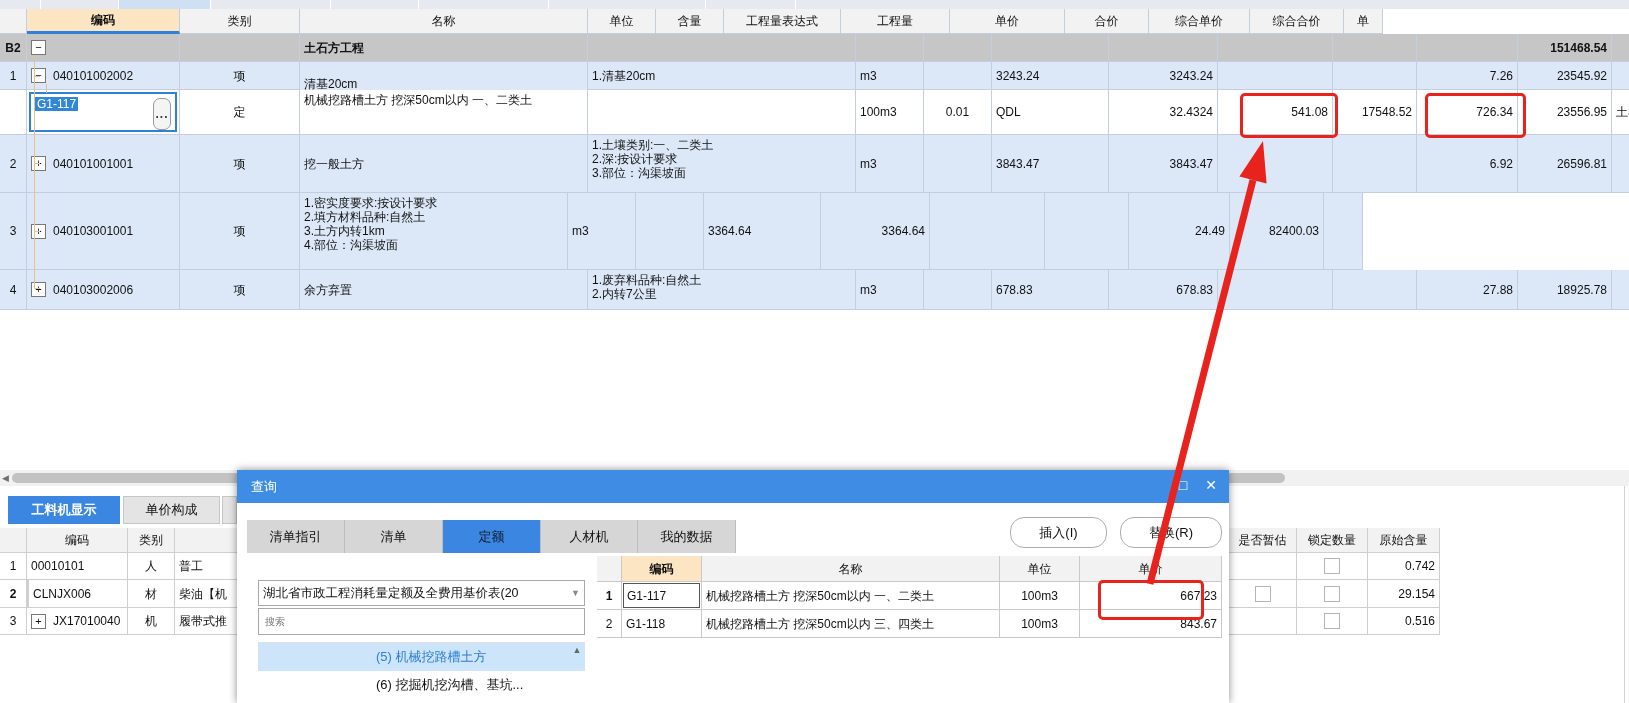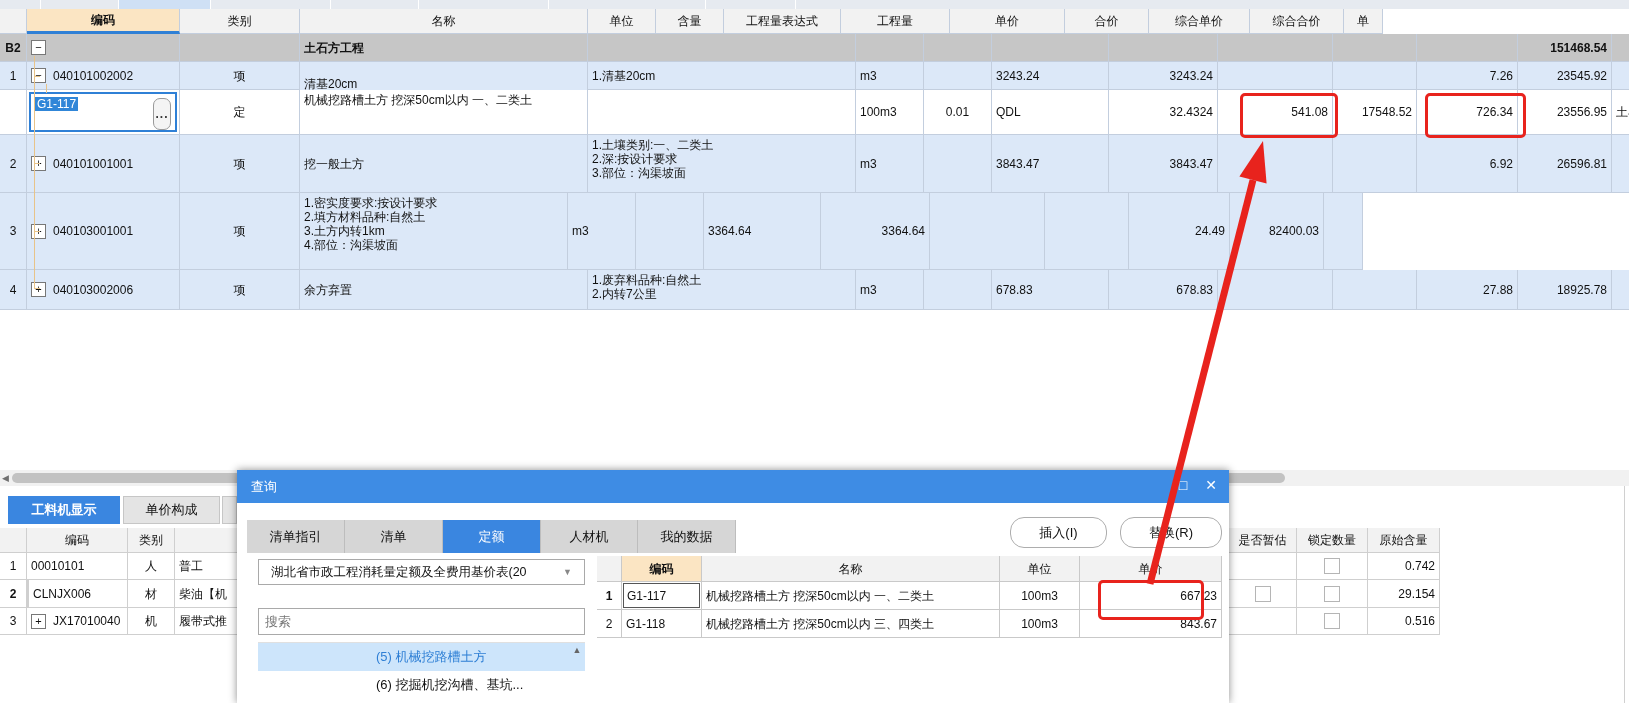--- a/index.html
+++ b/index.html
@@ -52,28 +52,28 @@
   #bottomtable .tcell{border-color:#cfcfcf;background:#fff;}
   #bottomtable .thead .tcell{background:#f2f2f2;}
   
   #dialog{left:237px;top:470px;width:992px;height:233px;background:#fff;z-index:50;
           box-shadow:0 0 8px rgba(0,0,0,.45);}
   #dlg-title{position:absolute;left:0;top:0;width:100%;height:33px;background:#3e8ce4;display:flex;align-items:center;}
   #dlg-title .ttl{color:#fff;font-size:13px;margin-left:14px;}
   .winbtn{position:absolute;top:7px;color:#fff;font-size:14px;width:20px;text-align:center;}
   #dlg-tabs .dtab{position:absolute;top:50px;height:33px;display:flex;align-items:center;justify-content:center;
         background:#d6d6d6;font-size:13px;border-right:1px solid #bdbdbd;box-sizing:border-box;}
-  #dlg-tabs .dtab.active{background:#3a86e0;color:#ffffff;}
+  #dlg-tabs .dtab.active{background:#3a86e0;color:#0f172a;}
   .dlgbtn{position:absolute;top:47px;height:31px;background:#fff;border:1px solid #adadad;border-radius:14px;
           display:flex;align-items:center;justify-content:center;font-size:13px;box-sizing:border-box;}
-  #ddl{left:21px;top:89px;width:327px;height:26px;border:1px solid #a9a9a9;display:flex;align-items:center;
-       padding:0 12px;box-sizing:border-box;font-size:12.5px;white-space:nowrap;overflow:hidden;}
+  #ddl{left:21px;top:110px;width:327px;height:26px;border:1px solid #a9a9a9;display:flex;align-items:center;
+       padding:0 4px;box-sizing:border-box;font-size:12.5px;white-space:nowrap;overflow:hidden;}
   #ddl .caret{margin-left:auto;color:#888;font-size:9px;flex:none;}
   #searchbox{left:21px;top:138px;width:327px;height:27px;border:1px solid #a9a9a9;box-sizing:border-box;
-             font-size:13px;padding:6px 6px;font-family:inherit;}
+             font-size:10px;padding:6px 6px;font-family:inherit;}
   #dlg-list{left:21px;top:172px;width:327px;height:61px;overflow:hidden;border-top:1px solid #e0e0e0;}
   .litem{height:28px;display:flex;align-items:center;padding-left:118px;font-size:13px;white-space:nowrap;}
   .litem.sel{background:#cde5fb;color:#2e7fd5;}
   #listscroll{position:absolute;right:2px;top:2px;width:12px;height:57px;}
   #listscroll .uarrow{color:#666;font-size:9px;text-align:center;}
   #qtable{left:360px;top:86px;width:625px;}
   #qtable .tcell{border-color:#c9c9c9;background:#fff;}
   #qtable .thead .tcell{background:#f2f2f2;}
   #qtable .thead .hl{background:#fbe5c3;font-weight:bold;}
   #qtable .focuscell{border:1px solid #555;height:100%;width:100%;display:flex;align-items:center;padding:0 3px;box-sizing:border-box;}

